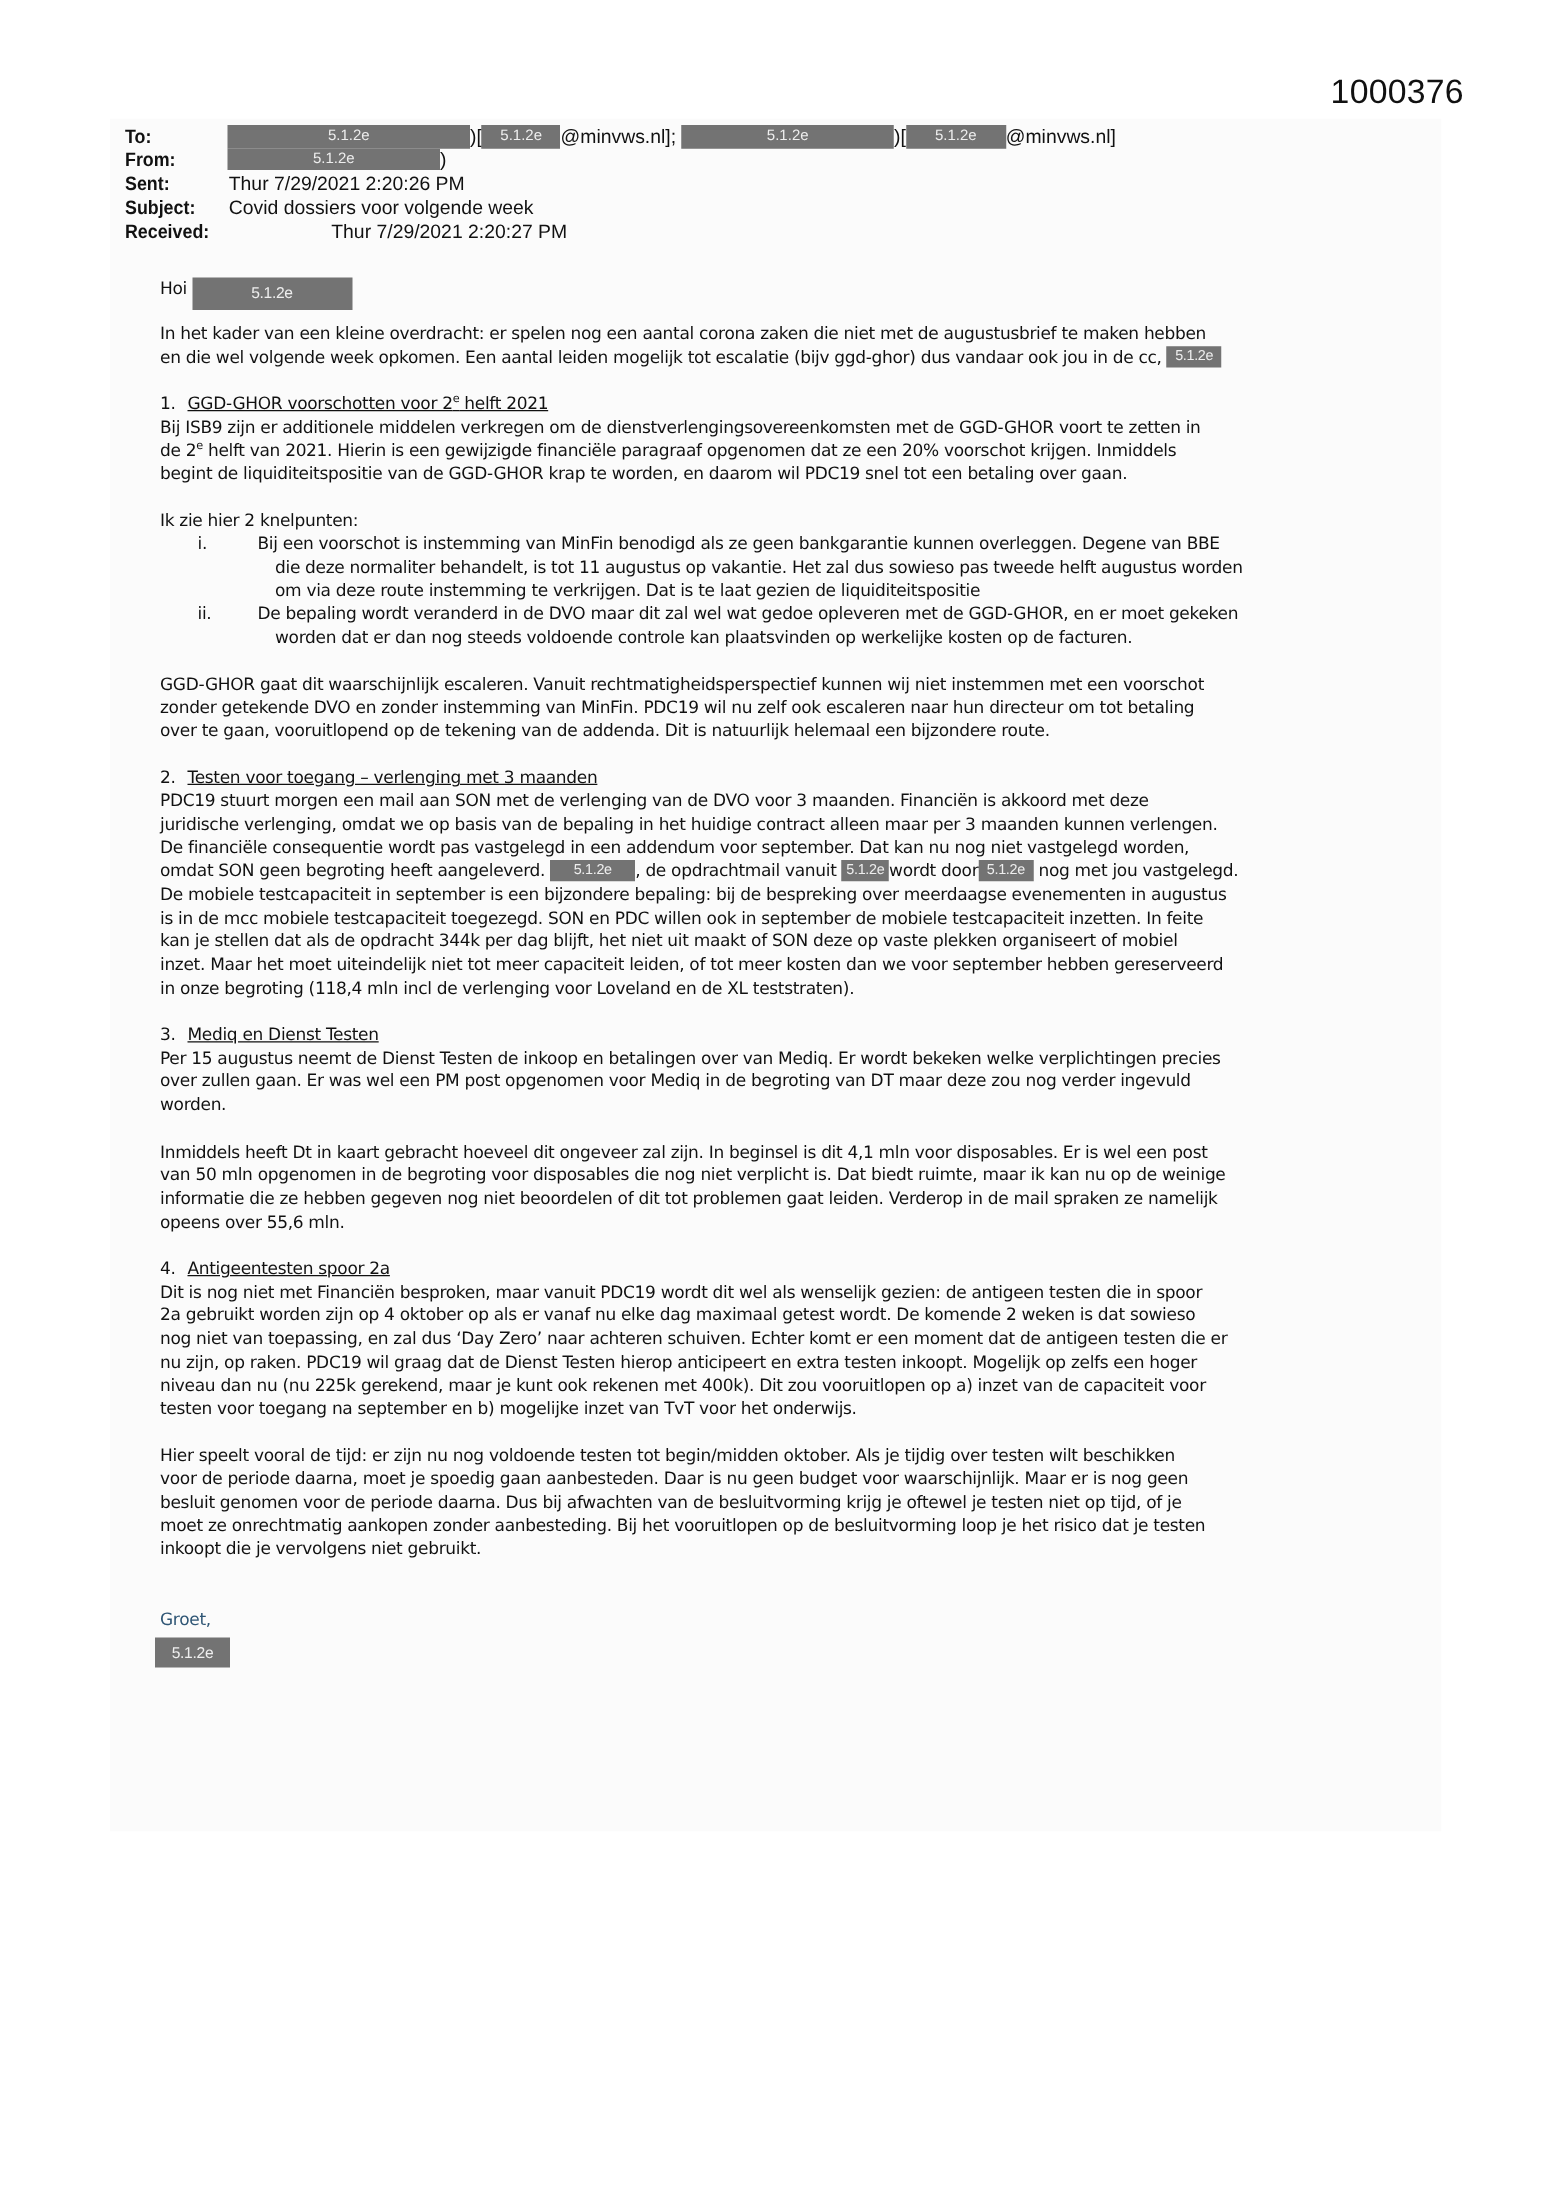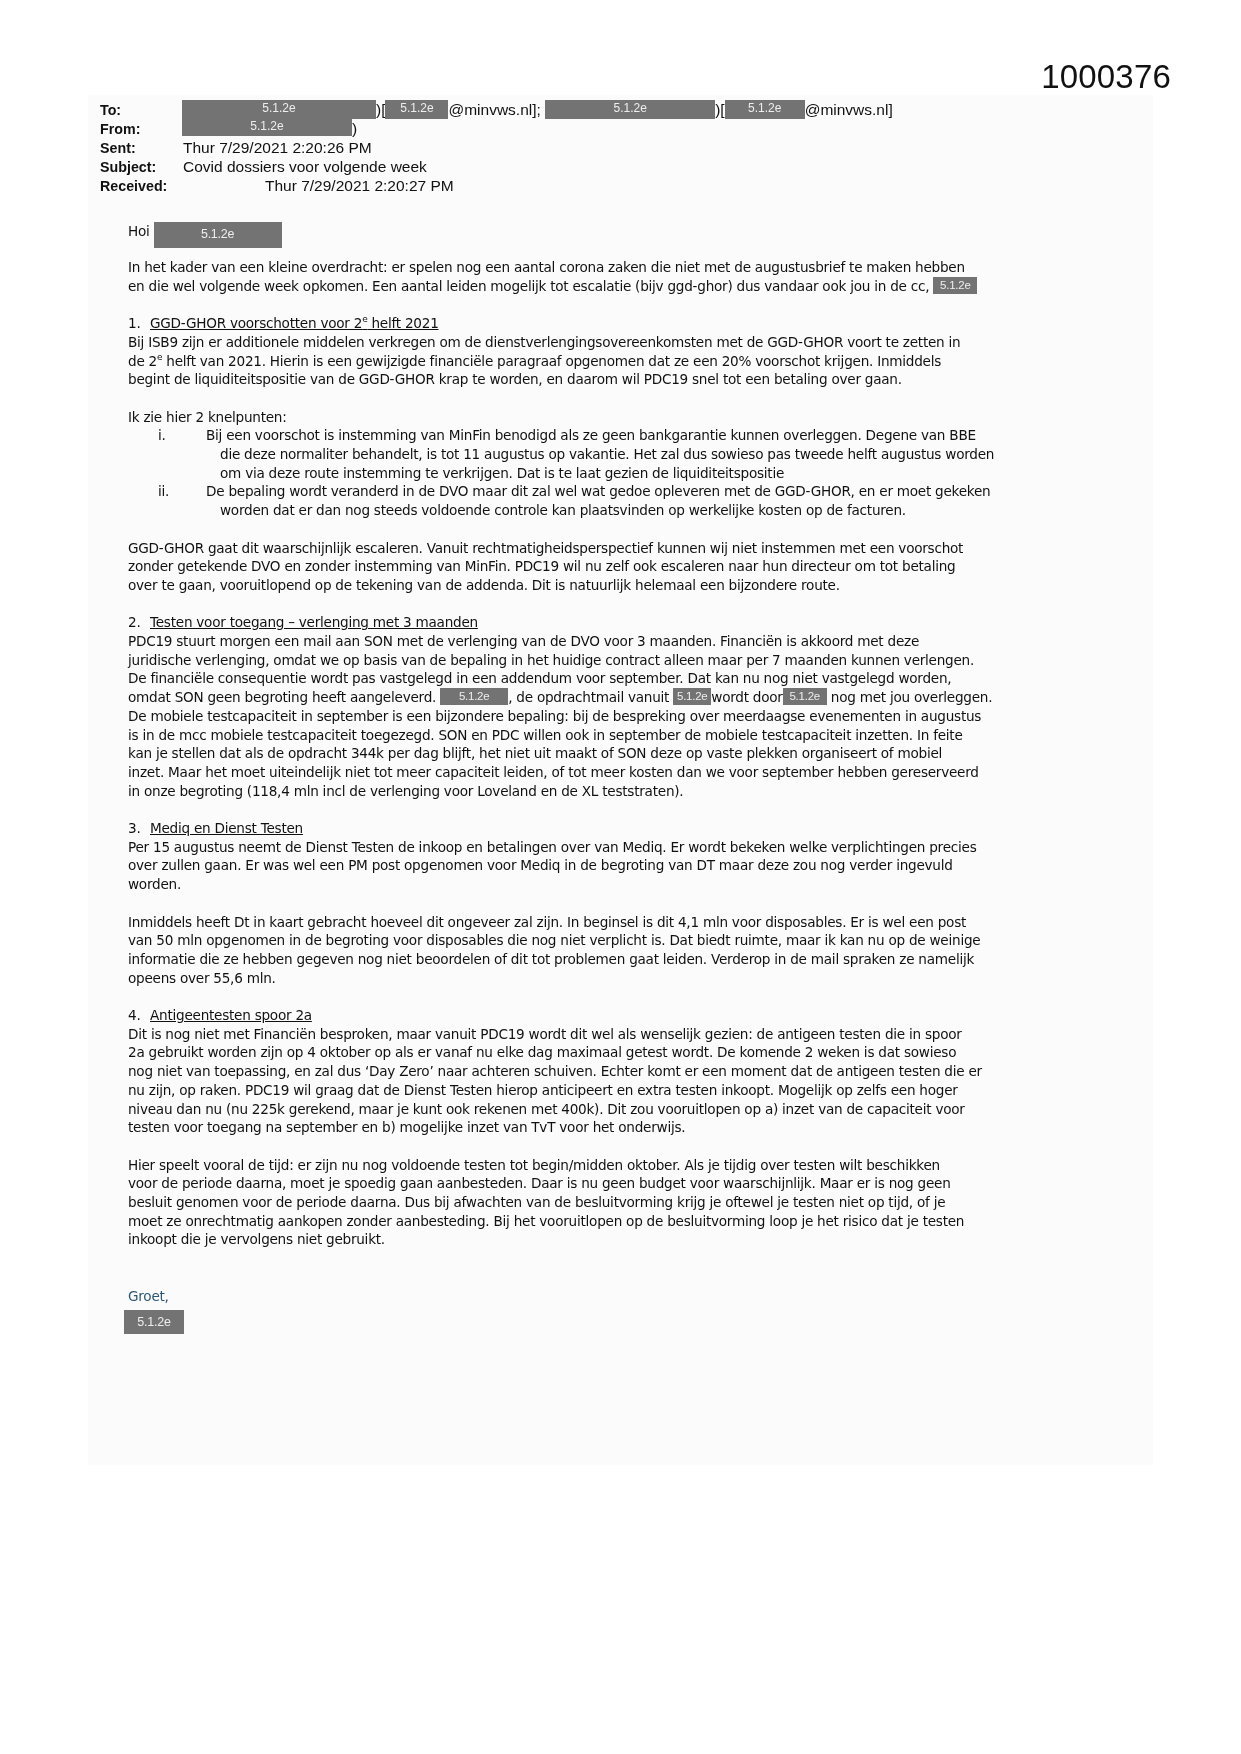--- a/index.html
+++ b/index.html
@@ -10,21 +10,21 @@
       position: relative;
       overflow: hidden;
       font-family: "DejaVu Sans", sans-serif;
       color: #111;
     }
     .doc-id {
       position: absolute;
       top: 58px;
       right: 70px;
       font-family: "Liberation Sans", sans-serif;
-      font-size: 33px;
+      font-size: 27px;
       color: #111;
       letter-spacing: 0.2px;
     }
     .page-shade {
       position: absolute;
       left: 88px;
       top: 95px;
       width: 1065px;
       height: 1370px;
       background: #fbfbfb;
@@ -151,23 +151,23 @@
     <span>GGD-GHOR gaat dit waarschijnlijk escaleren. Vanuit rechtmatigheidsperspectief kunnen wij niet instemmen met een voorschot</span><br>
     <span>zonder getekende DVO en zonder instemming van MinFin. PDC19 wil nu zelf ook escaleren naar hun directeur om tot betaling</span><br>
     <span>over te gaan, vooruitlopend op de tekening van de addenda. Dit is natuurlijk helemaal een bijzondere route.</span>
   </p>
   <div class="gap"></div>
 
   
   <p class="heading"><span class="num">2.</span><span class="ttl">Testen voor toegang – verlenging met 3 maanden</span></p>
   <p>
     <span>PDC19 stuurt morgen een mail aan SON met de verlenging van de DVO voor 3 maanden. Financiën is akkoord met deze</span><br>
-    <span>juridische verlenging, omdat we op basis van de bepaling in het huidige contract alleen maar per 7 maanden kunnen verlengen.</span><br>
+    <span>juridische verlenging, omdat we op basis van de bepaling in het huidige contract alleen maar per 3 maanden kunnen verlengen.</span><br>
     <span>De financiële consequentie wordt pas vastgelegd in een addendum voor september. Dat kan nu nog niet vastgelegd worden,</span><br>
-    <span>omdat SON geen begroting heeft aangeleverd.</span> <span class="redact inline-redact" style="width:68px;">5.1.2e</span><span>, de opdrachtmail vanuit</span> <span class="redact inline-redact" style="width:38px;">5.1.2e</span><span>wordt door</span><span class="redact inline-redact" style="width:44px;">5.1.2e</span> <span>nog met jou overleggen.</span><br>
+    <span>omdat SON geen begroting heeft aangeleverd.</span> <span class="redact inline-redact" style="width:68px;">5.1.2e</span><span>, de opdrachtmail vanuit</span> <span class="redact inline-redact" style="width:38px;">5.1.2e</span><span>wordt door</span><span class="redact inline-redact" style="width:44px;">5.1.2e</span> <span>nog met jou vastgelegd.</span><br>
     <span>De mobiele testcapaciteit in september is een bijzondere bepaling: bij de bespreking over meerdaagse evenementen in augustus</span><br>
     <span>is in de mcc mobiele testcapaciteit toegezegd. SON en PDC willen ook in september de mobiele testcapaciteit inzetten. In feite</span><br>
     <span>kan je stellen dat als de opdracht 344k per dag blijft, het niet uit maakt of SON deze op vaste plekken organiseert of mobiel</span><br>
     <span>inzet. Maar het moet uiteindelijk niet tot meer capaciteit leiden, of tot meer kosten dan we voor september hebben gereserveerd</span><br>
     <span>in onze begroting (118,4 mln incl de verlenging voor Loveland en de XL teststraten).</span>
   </p>
   <div class="gap"></div>
 
   
   <p class="heading"><span class="num">3.</span><span class="ttl">Mediq en Dienst Testen</span></p>

